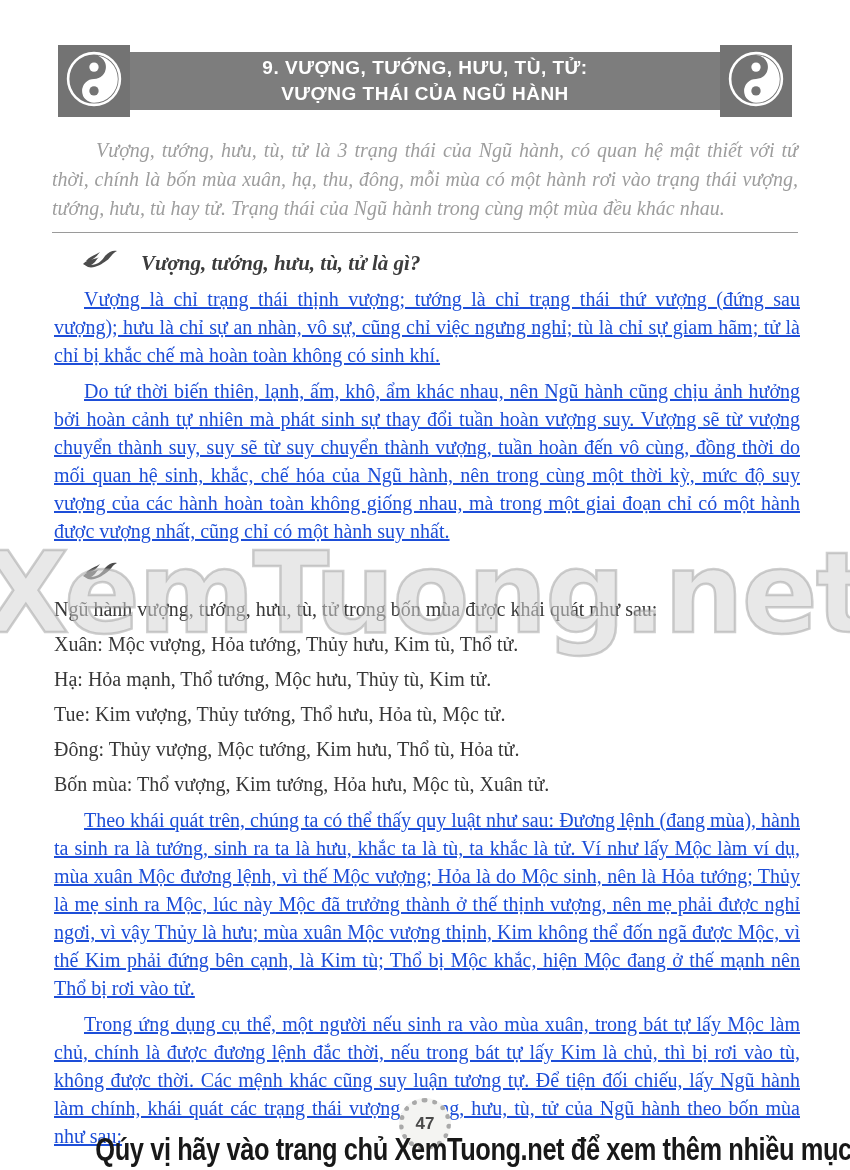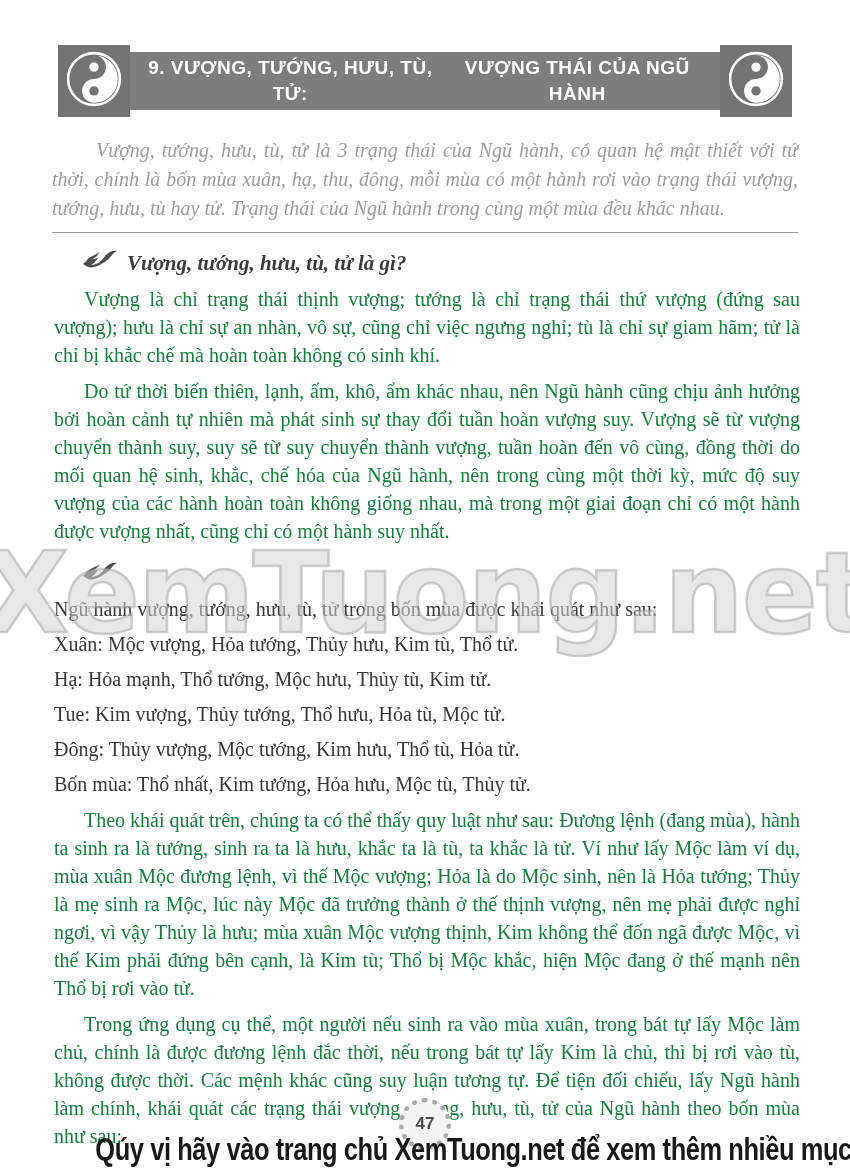--- a/index.html
+++ b/index.html
@@ -30,27 +30,26 @@
     display: flex;
     align-items: center;
     justify-content: center;
   }
   .banner .yy-left  { left: 0; }
   .banner .yy-right { right: 0; }
   .banner-titles {
     position: absolute;
     left: 80px; right: 80px; top: 0; bottom: 0;
     display: flex;
-    flex-direction: row;
+    flex-direction: column;
     align-items: center;
     justify-content: center;
     color: #ffffff;
     font-family: "Liberation Sans", sans-serif;
     font-weight: bold;
-    text-align: center;
   }
   .banner-titles .t1 { font-size: 19px; letter-spacing: 0.5px; line-height: 26px; }
   .banner-titles .t2 { font-size: 19px; letter-spacing: 0.5px; line-height: 26px; }
   
   .intro {
     margin: 26px 52px 0 52px;
     font-style: italic;
     font-size: 20px;
     line-height: 29px;
     color: #9d9d9d;
@@ -60,34 +59,35 @@
   .divider {
     margin: 9px 52px 0 52px;
     border: none;
     border-top: 1.5px solid #9a9a9a;
   }
   
   .content { margin: 0 50px 0 54px; }
   .sec-heading {
     display: flex;
     align-items: center;
-    gap: 9px;
+    gap: 23px;
     margin: 16px 0 6px 28px;
     font-weight: bold;
     font-style: italic;
     font-size: 21px;
     color: #3c3c3c;
   }
   .para {
     font-size: 20px;
     line-height: 28px;
     text-align: justify;
     text-indent: 30px;
     margin-top: 8px;
-    color: #15803d;
+    color: #1d4ed8;
+    text-decoration: underline;
   }
   .lead-line, .season-line {
     font-size: 20px;
     line-height: 28px;
     color: #383838;
   }
   .lead-line { margin-top: 6px; }
   .season-line { margin-top: 7px; }
   
   .watermark {
@@ -205,21 +205,21 @@
           <path d="M1 15 C7 9 13 11 17 8 C14 11 13 14 9 16 C15 16 20 12 23 7 C27 2 32 1 35 2 C30 4 29 9 24 12 C20 15 12 20 6 18 Z" fill="#4d4d4d"></path>
           <path d="M4 12 C8 7 14 6 18 3 C15 7 12 10 7 12 Z" fill="#4d4d4d"></path>
         </svg>
       </span>
     </div>
     <p class="lead-line">Ngũ hành vượng, tướng, hưu, tù, tử trong bốn mùa được khái quát như sau:</p>
     <p class="season-line">Xuân: Mộc vượng, Hỏa tướng, Thủy hưu, Kim tù, Thổ tử.</p>
     <p class="season-line">Hạ: Hỏa mạnh, Thổ tướng, Mộc hưu, Thủy tù, Kim tử.</p>
     <p class="season-line">Tue: Kim vượng, Thủy tướng, Thổ hưu, Hỏa tù, Mộc tử.</p>
     <p class="season-line">Đông: Thủy vượng, Mộc tướng, Kim hưu, Thổ tù, Hỏa tử.</p>
-    <p class="season-line">Bốn mùa: Thổ nhất, Kim tướng, Hỏa hưu, Mộc tù, Thủy tử.</p>
+    <p class="season-line">Bốn mùa: Thổ vượng, Kim tướng, Hỏa hưu, Mộc tù, Xuân tử.</p>
     <p class="para">Theo khái quát trên, chúng ta có thể thấy quy luật như sau: Đương lệnh (đang mùa), hành ta sinh ra là tướng, sinh ra ta là hưu, khắc ta là tù, ta khắc là tử. Ví như lấy Mộc làm ví dụ, mùa xuân Mộc đương lệnh, vì thế Mộc vượng; Hỏa là do Mộc sinh, nên là Hỏa tướng; Thủy là mẹ sinh ra Mộc, lúc này Mộc đã trưởng thành ở thế thịnh vượng, nên mẹ phải được nghỉ ngơi, vì vậy Thủy là hưu; mùa xuân Mộc vượng thịnh, Kim không thể đốn ngã được Mộc, vì thế Kim phải đứng bên cạnh, là Kim tù; Thổ bị Mộc khắc, hiện Mộc đang ở thế mạnh nên Thổ bị rơi vào tử.</p>
     <p class="para">Trong ứng dụng cụ thể, một người nếu sinh ra vào mùa xuân, trong bát tự lấy Mộc làm chủ, chính là được đương lệnh đắc thời, nếu trong bát tự lấy Kim là chủ, thì bị rơi vào tù, không được thời. Các mệnh khác cũng suy luận tương tự. Để tiện đối chiếu, lấy Ngũ hành làm chính, khái quát các trạng thái vượng, tướng, hưu, tù, tử của Ngũ hành theo bốn mùa như sau:</p>
   </div>
 
   <div class="watermark">XemTuong.net</div>
 
   <div class="page-badge">
     <span>47</span>
   </div>
 

